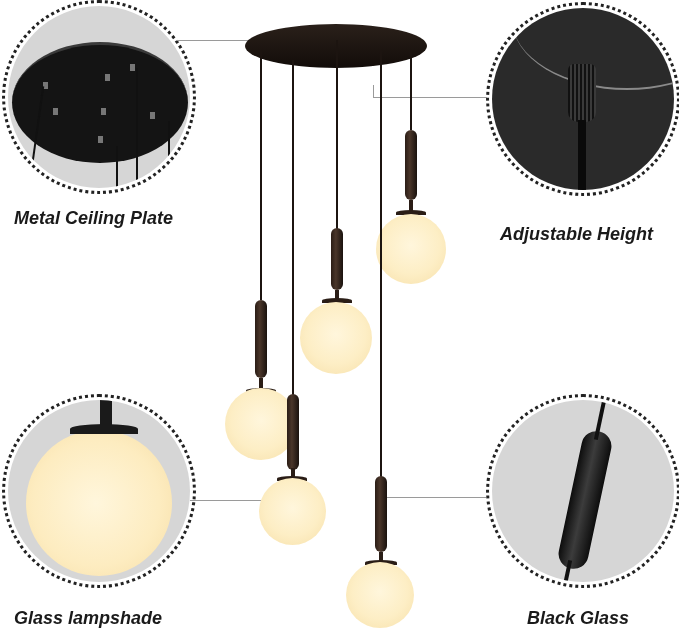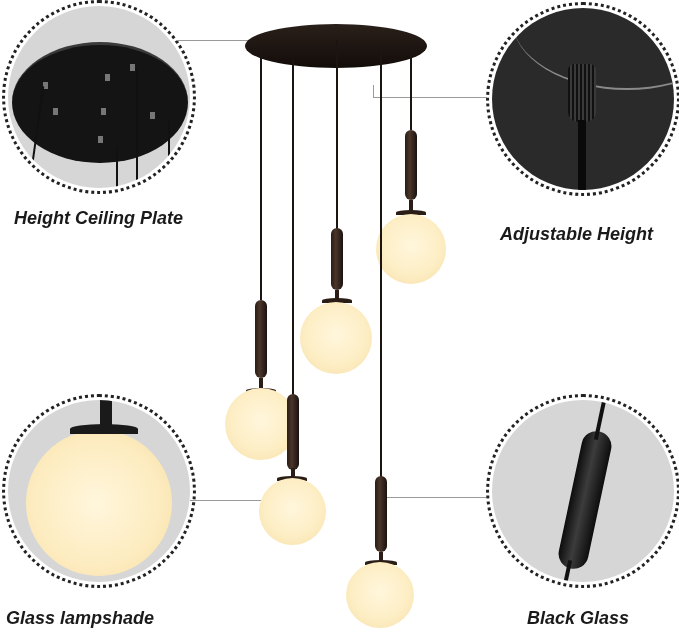--- a/index.html
+++ b/index.html
@@ -28,40 +28,40 @@
   <div class="abs" style="left:45px;top:102px;width:5px;height:7px;background:#777;"></div>
   <div class="abs" style="left:93px;top:102px;width:5px;height:7px;background:#777;"></div>
   <div class="abs" style="left:142px;top:106px;width:5px;height:7px;background:#777;"></div>
   <div class="abs" style="left:90px;top:130px;width:5px;height:7px;background:#777;"></div>
   <div class="abs" style="left:28px;top:80px;width:2px;height:90px;background:#111;transform:rotate(8deg);"></div>
   <div class="abs" style="left:108px;top:140px;width:2px;height:45px;background:#111;"></div>
   <div class="abs" style="left:128px;top:62px;width:2px;height:120px;background:#111;"></div>
   <div class="abs" style="left:160px;top:115px;width:2px;height:40px;background:#111;"></div>
 </div>
 <div class="ring" style="left:2px;top:0px;width:194px;height:194px;"></div>
-<div class="label" style="left:14px;top:208px;">Height Ceiling Plate</div>
+<div class="label" style="left:14px;top:208px;">Metal Ceiling Plate</div>
 <div class="leader" style="left:176px;top:40px;width:80px;height:1px;"></div>
 
 <div class="callout" style="left:492px;top:8px;width:182px;height:182px;background:#2a2a2a;">
   <div class="abs" style="left:20px;top:-60px;width:230px;height:140px;border-radius:50%;border-bottom:2px solid #8a8a8a;"></div>
   <div class="abs" style="left:76px;top:56px;width:28px;height:58px;border-radius:6px 6px 10px 10px;background:repeating-linear-gradient(90deg,#111 0 2px,#3a3a3a 2px 4px);"></div>
   <div class="abs" style="left:86px;top:112px;width:8px;height:80px;background:#0a0a0a;"></div>
 </div>
 <div class="ring" style="left:486px;top:2px;width:194px;height:194px;"></div>
 <div class="label" style="left:500px;top:224px;">Adjustable Height</div>
 <div class="leader" style="left:373px;top:85px;width:1px;height:12px;"></div>
 <div class="leader" style="left:373px;top:97px;width:114px;height:1px;"></div>
 
 <div class="callout" style="left:8px;top:400px;width:182px;height:182px;background:#d6d6d6;">
   <div class="abs" style="left:18px;top:30px;width:146px;height:146px;border-radius:50%;background:radial-gradient(circle at 48% 50%,#fff6dc 0%,#fdecc0 60%,#f5dca4 100%);"></div>
   <div class="abs" style="left:62px;top:24px;width:68px;height:10px;border-radius:50% 50% 0 0;background:#1a1a1a;"></div>
   <div class="abs" style="left:92px;top:0px;width:12px;height:28px;background:#1a1a1a;"></div>
 </div>
 <div class="ring" style="left:2px;top:394px;width:194px;height:194px;"></div>
-<div class="label" style="left:6px;top:608px;">Glass lampshade</div>
+<div class="label" style="left:14px;top:608px;">Glass lampshade</div>
 <div class="leader" style="left:190px;top:500px;width:82px;height:1px;"></div>
 <div class="abs" style="left:267px;top:495px;width:10px;height:10px;border-radius:50%;background:#222;box-shadow:0 0 0 2px #fff,0 0 0 3px #444;"></div>
 
 <div class="callout" style="left:492px;top:400px;width:182px;height:182px;background:#d6d6d6;">
   <div class="abs" style="left:78px;top:30px;width:30px;height:140px;border-radius:15px;background:linear-gradient(90deg,#0d0d0d,#3c3c3c 45%,#0d0d0d);transform:rotate(12deg);"></div>
   <div class="abs" style="left:106px;top:0px;width:4px;height:40px;background:#111;transform:rotate(12deg);"></div>
   <div class="abs" style="left:72px;top:160px;width:4px;height:40px;background:#111;transform:rotate(12deg);"></div>
 </div>
 <div class="ring" style="left:486px;top:394px;width:194px;height:194px;"></div>
 <div class="label" style="left:527px;top:608px;">Black Glass</div>

